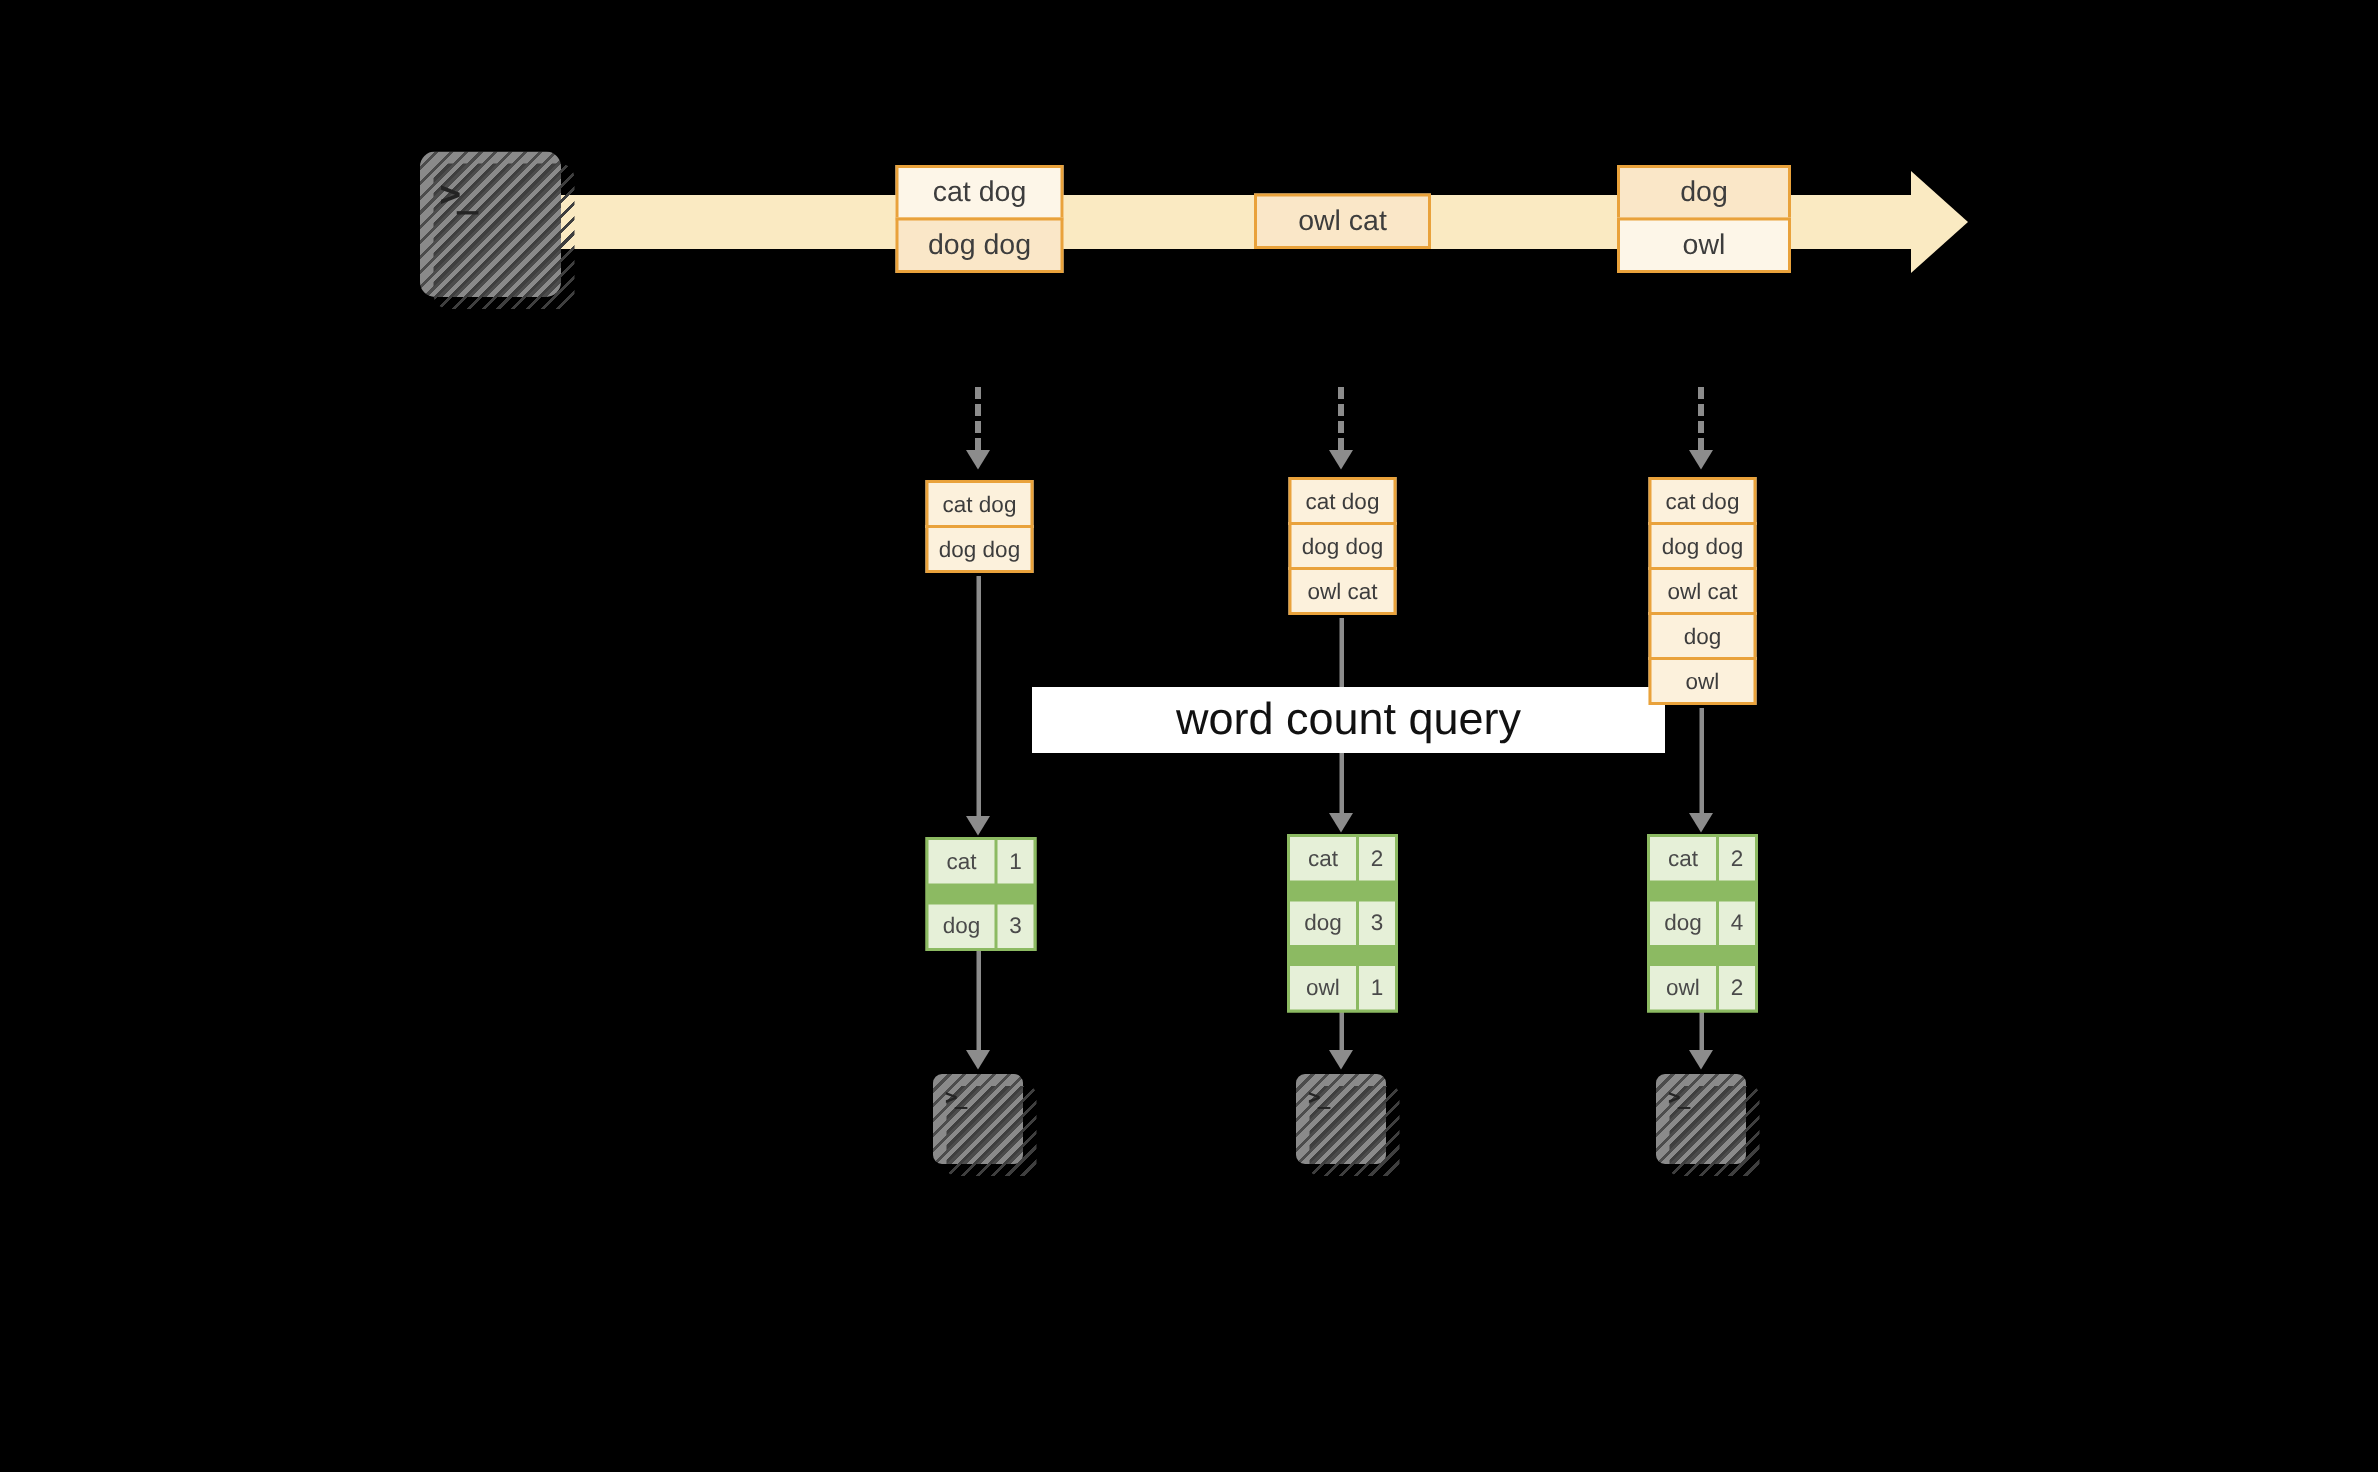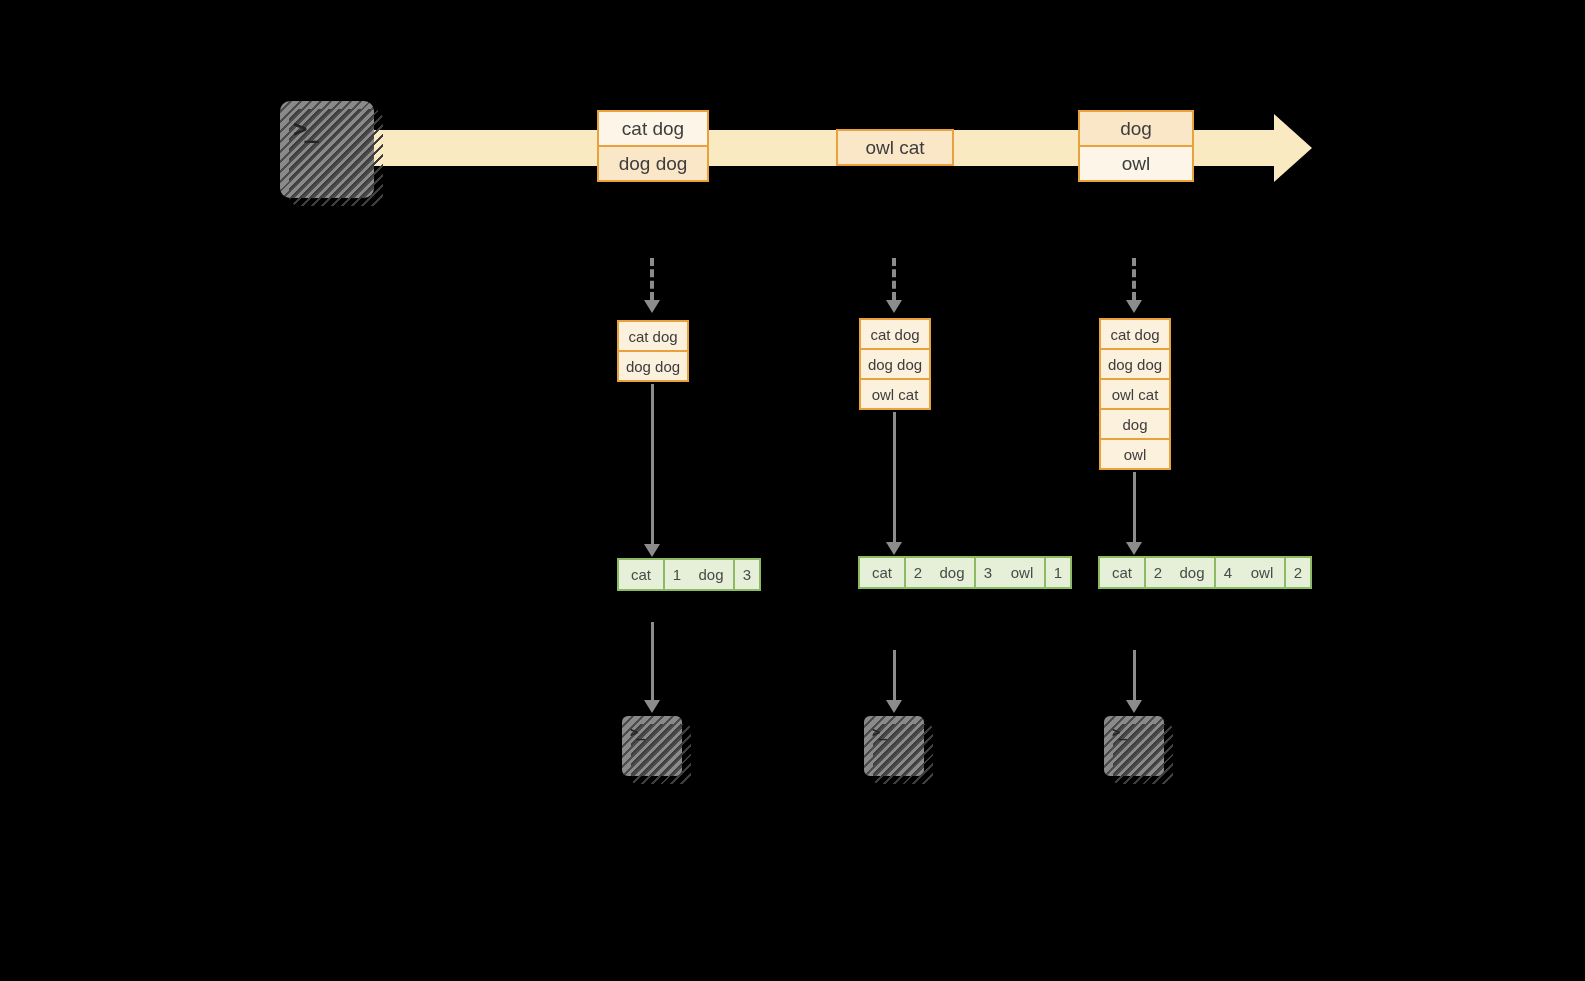--- a/index.html
+++ b/index.html
@@ -86,21 +86,21 @@
   .banner{
     position:absolute;left:688px;top:458px;width:422px;height:44px;
     background:var(--banner-bg);color:var(--banner-text);
     display:flex;align-items:center;justify-content:center;
     font-size:30px;font-weight:400;z-index:5;
   }
   
   .rtable{
     position:absolute;border:2px solid var(--result-border);
     background:var(--result-border);
-    display:flex;flex-direction:row;gap:0;z-index:4;
+    display:flex;flex-direction:column;gap:14px;z-index:4;
   }
   .rrow{display:flex;gap:2px;}
   .rcell{
     background:var(--result-fill);height:29px;
     display:flex;align-items:center;justify-content:center;
     font-size:15px;color:#4a4a4a;
   }
   .rcell.word{width:44px;}
   .rcell.count{width:24px;}
 </style>
@@ -135,20 +135,21 @@
   <div class="sbox" style="left:859px;top:318px;">cat dog</div>
   <div class="sbox" style="left:859px;top:348px;">dog dog</div>
   <div class="sbox" style="left:859px;top:378px;">owl cat</div>
 
   <div class="sbox" style="left:1099px;top:318px;">cat dog</div>
   <div class="sbox" style="left:1099px;top:348px;">dog dog</div>
   <div class="sbox" style="left:1099px;top:378px;">owl cat</div>
   <div class="sbox" style="left:1099px;top:408px;">dog</div>
   <div class="sbox" style="left:1099px;top:438px;">owl</div>
 
+  <div class="banner">word count query</div>
 
   <div class="varrow" style="left:651px;top:384px;height:160px;"></div>
   <div class="vhead" style="left:644px;top:544px;"></div>
   <div class="varrow" style="left:893px;top:412px;height:130px;"></div>
   <div class="vhead" style="left:886px;top:542px;"></div>
   <div class="varrow" style="left:1133px;top:472px;height:70px;"></div>
   <div class="vhead" style="left:1126px;top:542px;"></div>
 
   <div class="rtable" style="left:617px;top:558px;">
     <div class="rrow">

